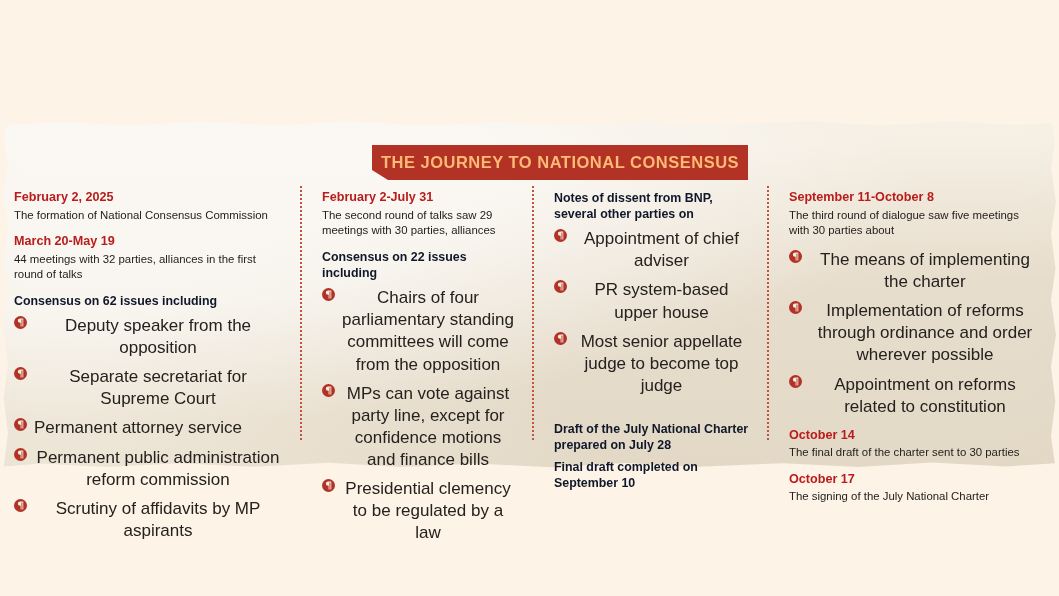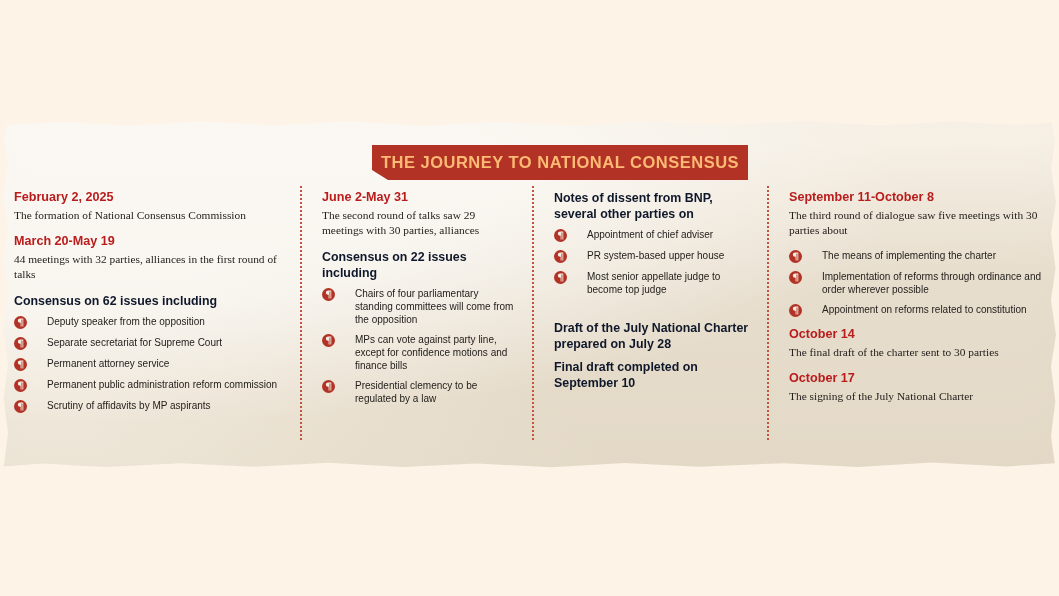--- a/index.html
+++ b/index.html
@@ -84,38 +84,38 @@
     font-size:12.6px;
     color:#b91c1c;
     margin:0 0 2px 0;
     line-height:1.25;
   }
   .desc {
     font-size:11.4px;
     color:#25211e;
     line-height:1.33;
     margin:0 0 11px 0;
-    font-family:Liberation Serif, serif;
   }
   .heading {
     font-weight:bold;
     font-size:12.4px;
     color:#0f172a;
     line-height:1.3;
     margin:0 0 6px 0;
   }
   ul.bullets { list-style:none; margin:0 0 10px 0; padding:0; }
   ul.bullets li {
     display:flex;
     align-items:flex-start;
-    gap:20px;
+    gap:7px;
     margin-bottom:7px;
-    font-size:10px;
+    font-size:17px;
     line-height:1.3;
     color:#25211e;
+    text-align:center;
   }
   .bico {
     flex:0 0 auto;
     width:13px; height:13px;
     margin-top:1px;
     position:relative;
   }
   .bico svg { display:block; }
   .gap-lg { height:14px; }
 </style>
@@ -182,21 +182,21 @@
             <svg width="13" height="13" viewBox="0 0 13 13">
               <circle cx="6.5" cy="6.5" r="6.5" fill="#b23225"></circle>
               <path d="M8.4 2.6h-2.1c-1.5 0-2.4 0.9-2.4 2.1 0 1.2 0.9 2 2.2 2h0.5v3.8h0.9V3.4h0.9v7.1h0.9V2.6z" fill="#f3ece0"></path>
             </svg>
           </span>
           <span>Scrutiny of affidavits by MP aspirants</span>
         </li>
       </ul>
     </div>
   <div class="col c2">
-      <p class="date">June 2-May 31</p>
+      <p class="date">February 2-July 31</p>
       <p class="desc">The second round of talks saw 29 meetings with 30 parties, alliances</p>
       <p class="heading">Consensus on 22 issues including</p>
       <ul class="bullets">
         <li>
           <span class="bico">
             <svg width="13" height="13" viewBox="0 0 13 13">
               <circle cx="6.5" cy="6.5" r="6.5" fill="#b23225"></circle>
               <path d="M8.4 2.6h-2.1c-1.5 0-2.4 0.9-2.4 2.1 0 1.2 0.9 2 2.2 2h0.5v3.8h0.9V3.4h0.9v7.1h0.9V2.6z" fill="#f3ece0"></path>
             </svg>
           </span>

